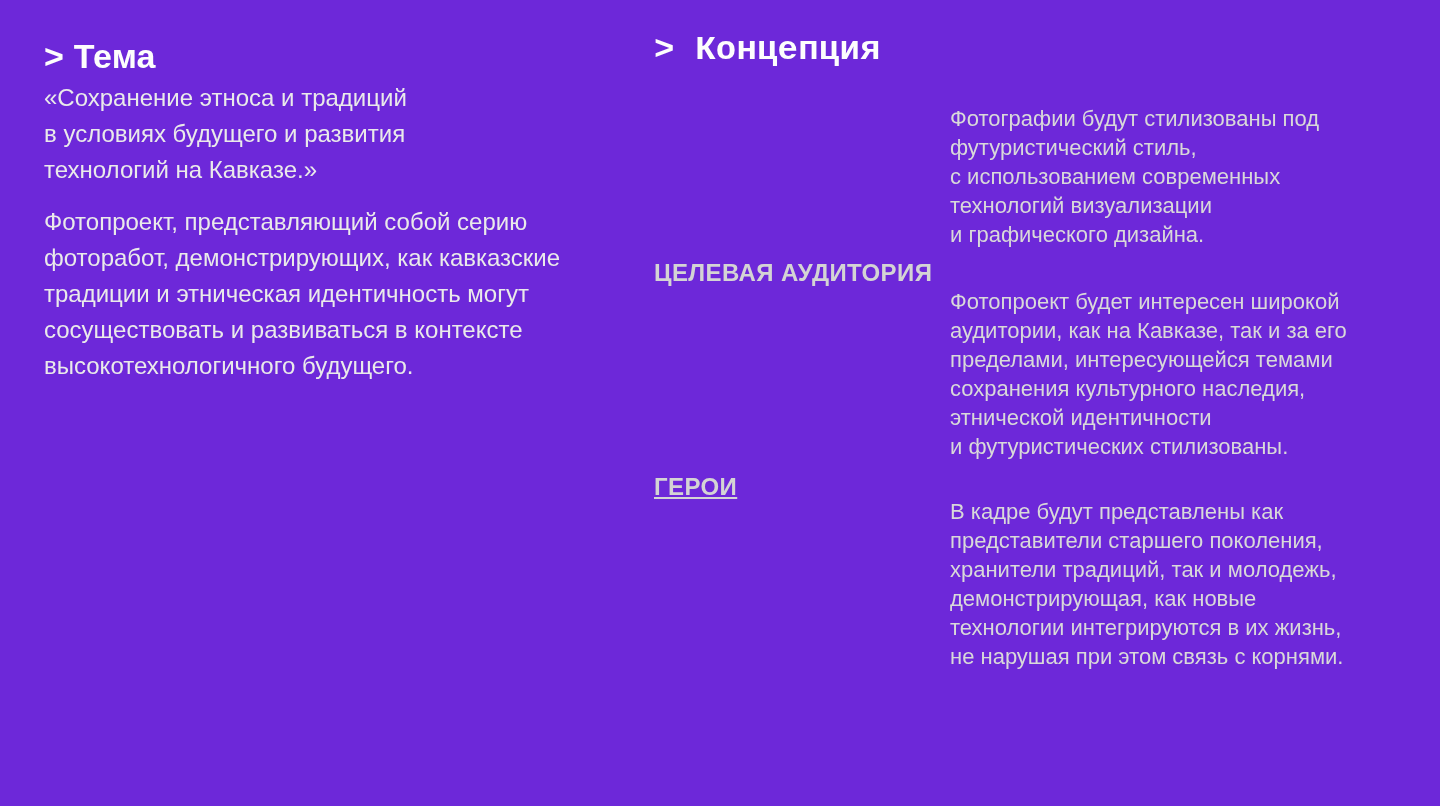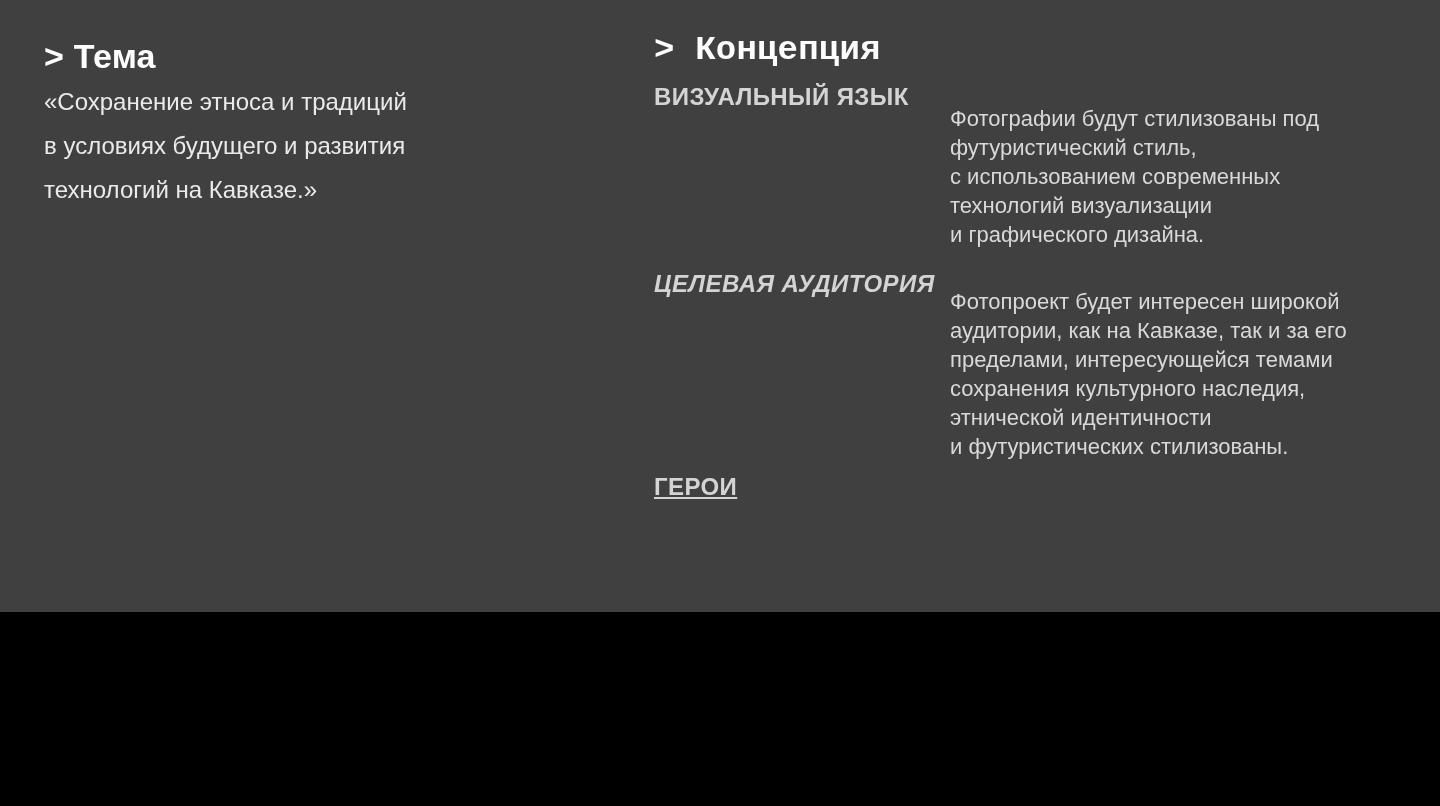--- a/index.html
+++ b/index.html
@@ -2,43 +2,43 @@
 <html lang="ru"><head>
 <meta charset="utf-8">
 <style>
   * { margin: 0; padding: 0; box-sizing: border-box; }
   html, body { background: #000; }
   body { font-family: "Liberation Sans", sans-serif; }
 
   .slide {
     position: relative;
     width: 1440px;
-    height: 612px;
-    background: #404040;
+    height: 806px;
+    background: #6d28d9;
     overflow: hidden;
   }
 
   
   .col-left {
     position: absolute;
     left: 44px;
     top: 38px;
     width: 600px;
   }
   .h {
     font-size: 34px;
     line-height: 36px;
     font-weight: 700;
     color: #fdfdfd;
     letter-spacing: 0.2px;
   }
   .body-left {
     margin: 6px 0 16px 0;
     font-size: 24px;
-    line-height: 44px;
+    line-height: 36px;
     font-weight: 400;
     color: #eaeaea;
     white-space: pre-line;
   }
 
   
   .heading-right {
     position: absolute;
     left: 654px;
     top: 32px;
@@ -60,59 +60,69 @@
     width: 470px;
     font-size: 22px;
     line-height: 29px;
     font-weight: 400;
     color: #d9d9d9;
     white-space: pre-line;
     margin-left: 6px;
   }
   .label-1 { top: 84px; }
   .para-1  { top: 104px; }
-  .label-2 { top: 271px; font-style: italic; }
+  .label-2 { top: 260px; }
   .para-2  { top: 287px; }
   .label-3 { top: 474px; text-decoration: underline; }
   .para-3  { top: 497px; }
 </style>
 </head>
 <body>
 
 <div class="slide">
 
   <div class="col-left">
 
     <section>
       <h2 class="h">&gt; Тема</h2>
       <p class="body-left">«Сохранение этноса и традиций
 в условиях будущего и развития
 технологий на Кавказе.»</p>
     </section>
 
     <section>
+      <p class="body-left">Фотопроект, представляющий собой серию
+фоторабот, демонстрирующих, как кавказские
+традиции и этническая идентичность могут
+сосуществовать и развиваться в контексте
+высокотехнологичного будущего.</p>
     </section>
 
     <section>
     </section>
 
   </div>
 
   <h2 class="h heading-right">&gt; Концепция</h2>
 
-  <div class="r-label label-1">ВИЗУАЛЬНЫЙ ЯЗЫК</div>
   <p class="r-body para-1">Фотографии будут стилизованы под
 футуристический стиль,
 с использованием современных
 технологий визуализации
 и графического дизайна.</p>
 
   <div class="r-label label-2">ЦЕЛЕВАЯ АУДИТОРИЯ</div>
   <p class="r-body para-2">Фотопроект будет интересен широкой
 аудитории, как на Кавказе, так и за его
 пределами, интересующейся темами
 сохранения культурного наследия,
 этнической идентичности
 и футуристических стилизованы.</p>
 
   <div class="r-label label-3">ГЕРОИ</div>
+  <p class="r-body para-3">В кадре будут представлены как
+представители старшего поколения,
+хранители традиций, так и молодежь,
+демонстрирующая, как новые
+технологии интегрируются в их жизнь,
+не нарушая при этом связь с корнями.</p>
 
 </div>
 
 </body></html>

